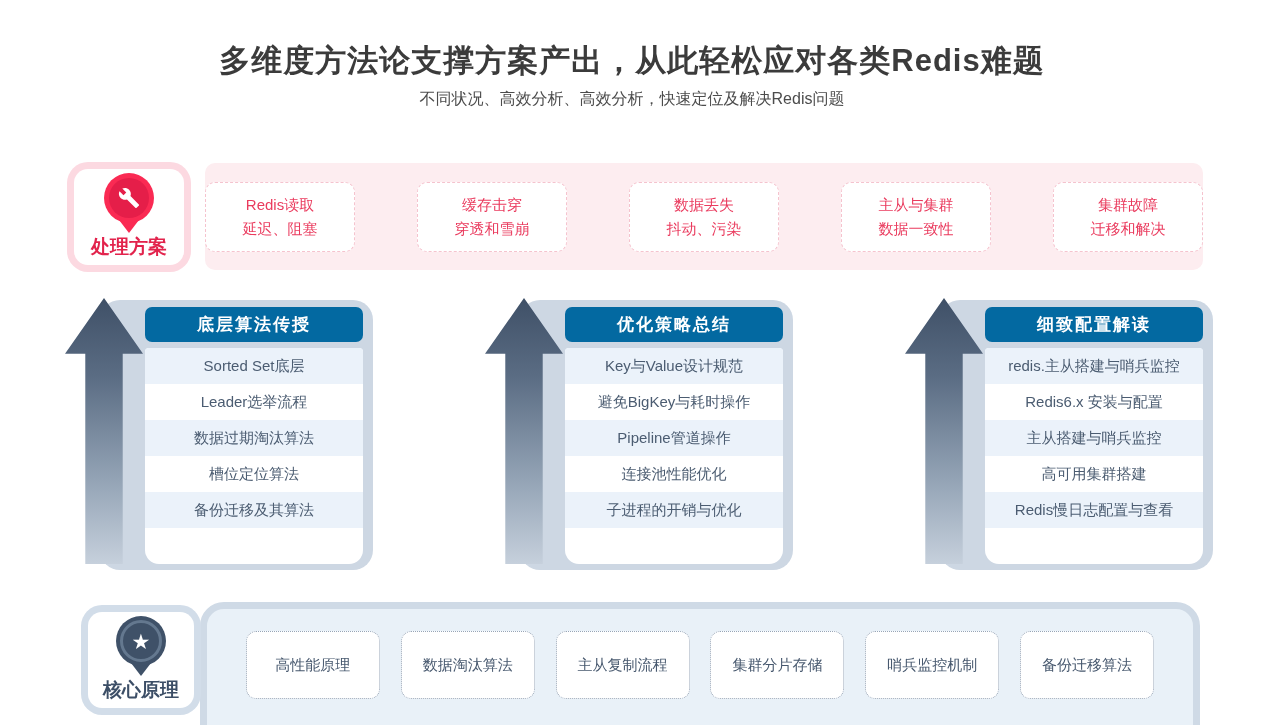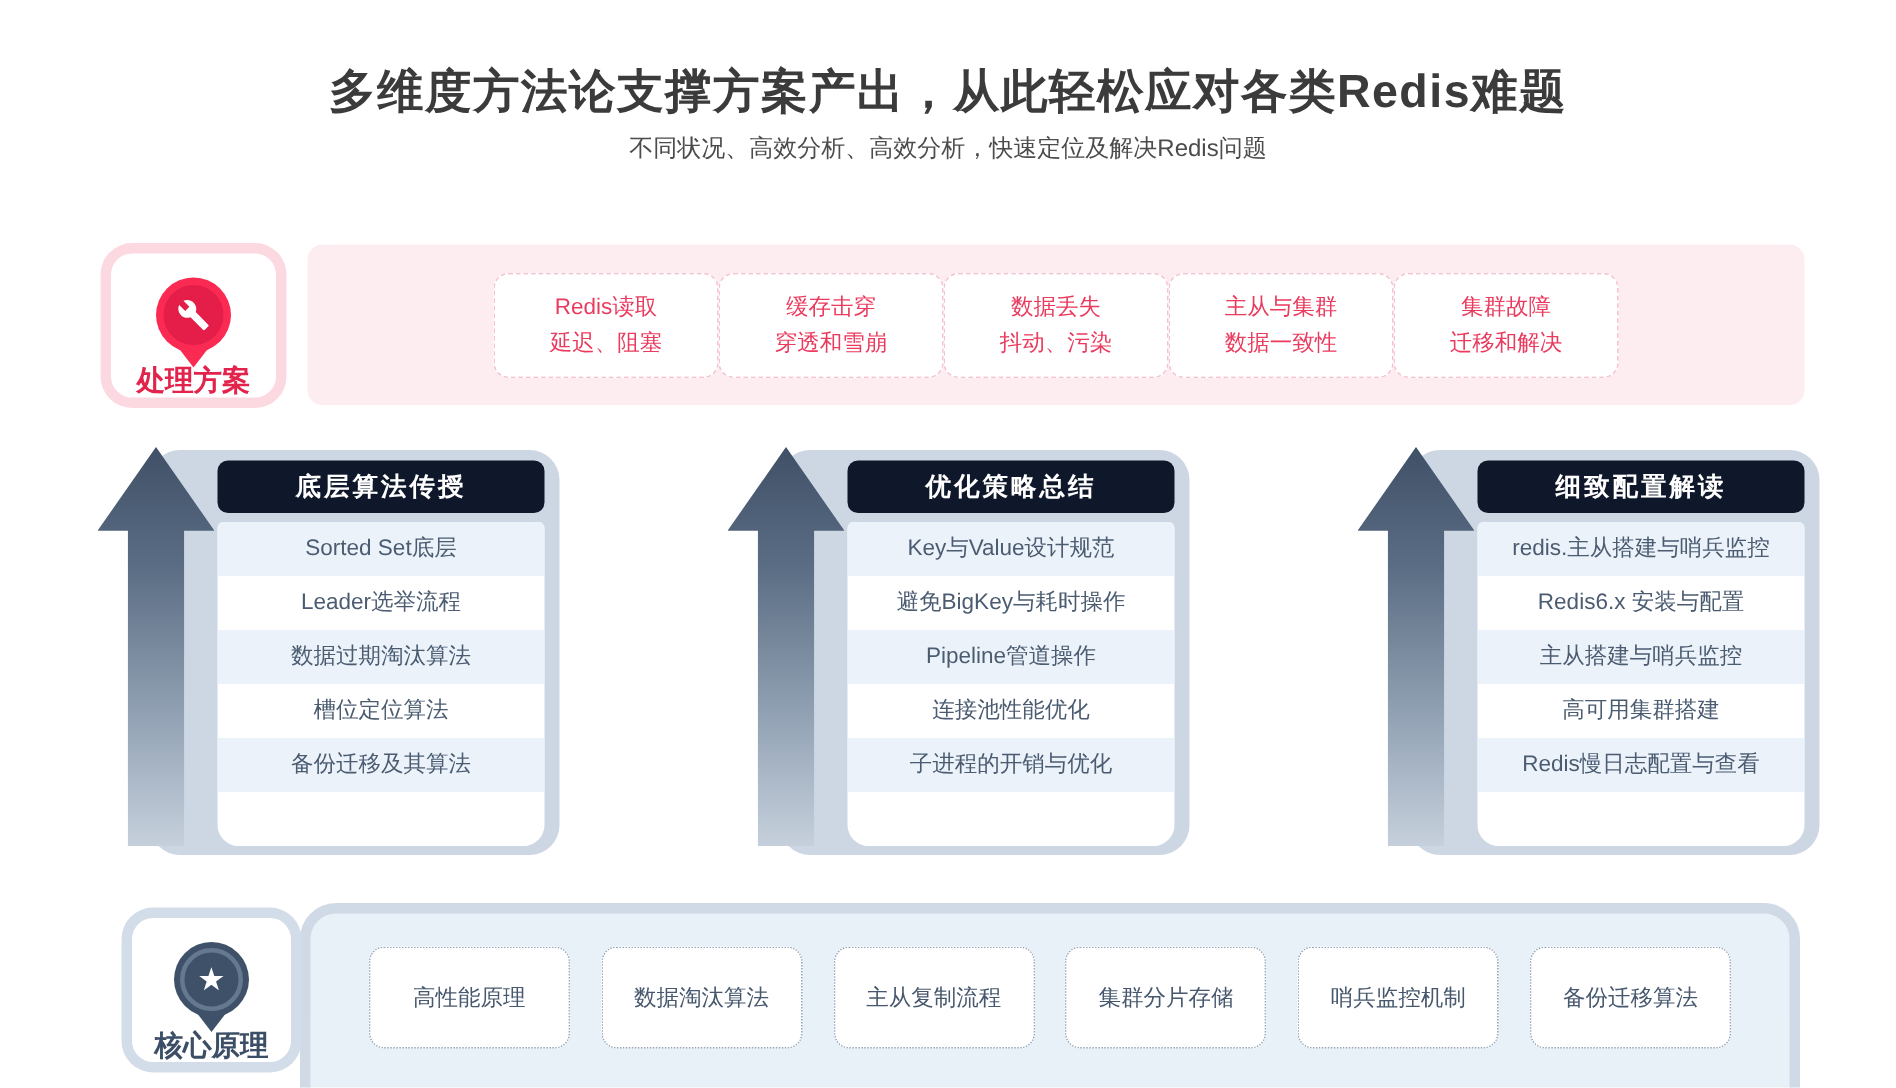--- a/index.html
+++ b/index.html
@@ -13,21 +13,21 @@
     font-size:31px;font-weight:bold;color:#3b3b3b;letter-spacing:1px;
   }
   .page-subtitle{
     position:absolute;top:89px;left:0;width:100%;text-align:center;
     font-size:16px;color:#4c4c4c;
   }
   
   .pin-card{
     position:absolute;background:#fff;border-radius:14px;z-index:3;
     display:flex;flex-direction:column;align-items:center;justify-content:space-between;
-    padding:16px 0 8px 0;box-sizing:border-box;
+    padding:4px 0 8px 0;box-sizing:border-box;
   }
   .pin-card.sol{left:74px;top:169px;width:110px;height:96px;box-shadow:0 0 0 7px #fcd9e1;}
   .pin-card.pri{left:88px;top:612px;width:106px;height:96px;box-shadow:0 0 0 7px #d2dde9;}
   .pin{position:relative;width:50px;height:60px;flex:0 0 auto;}
   .pin-circle{
     position:absolute;top:0;left:0;width:50px;height:50px;border-radius:50%;
     display:flex;align-items:center;justify-content:center;
   }
   .pin-tip{
     position:absolute;bottom:0;left:50%;transform:translateX(-50%);
@@ -43,42 +43,42 @@
   .pin.slate .pin-tip{border-top:13px solid #3f5168;}
   .pin.slate .pin-inner{background:#3f5168;border:3px solid #64788f;width:36px;height:36px;}
   .star-glyph{color:#ffffff;font-size:21px;line-height:1;}
   .pin-label{font-size:19px;font-weight:bold;line-height:20px;}
   .pin-card.sol .pin-label{color:#e2234c;}
   .pin-card.pri .pin-label{color:#3c4e66;}
   
   .sol-panel{
     position:absolute;left:205px;top:163px;width:998px;height:107px;
     background:#fdedf0;border-radius:10px;
-    display:flex;align-items:center;justify-content:center;
+    display:flex;align-items:center;justify-content:space-between;
   }
   .sol-box{
     width:148px;height:68px;background:#ffffff;border:1px dashed #f5c3ce;border-radius:10px;
     display:flex;flex-direction:column;align-items:center;justify-content:center;
     color:#ea3b5e;font-size:15px;line-height:24px;text-align:center;
   }
   
   .col{position:absolute;top:295px;width:308px;height:280px;}
   .col.c1{left:65px;} .col.c2{left:485px;} .col.c3{left:905px;}
   .col-shell{
     position:absolute;left:35px;top:5px;width:273px;height:270px;
     background:#cdd7e3;border-radius:20px;
   }
   .up-arrow{
     position:absolute;left:0;top:3px;width:78px;height:266px;z-index:2;
     clip-path:polygon(50% 0,100% 21%,74% 21%,74% 100%,26% 100%,26% 21%,0 21%);
     background:linear-gradient(180deg,#3f5067 0%,#5b6d84 30%,#93a3b5 68%,#c6d0dc 100%);
   }
   .col-header{
     position:absolute;left:80px;top:12px;width:218px;height:35px;z-index:2;
-    background:#0f172a;border-radius:7px;color:#ffffff;font-size:17px;font-weight:bold;
+    background:#0369a1;border-radius:7px;color:#ffffff;font-size:17px;font-weight:bold;
     line-height:35px;text-align:center;letter-spacing:2px;
   }
   .col-body{
     position:absolute;left:80px;top:53px;width:218px;height:216px;z-index:2;
     background:#ffffff;border-radius:4px 4px 14px 14px;overflow:hidden;
   }
   .col-row{
     height:36px;line-height:36px;text-align:center;
     font-size:15px;color:#4b5c71;
   }

